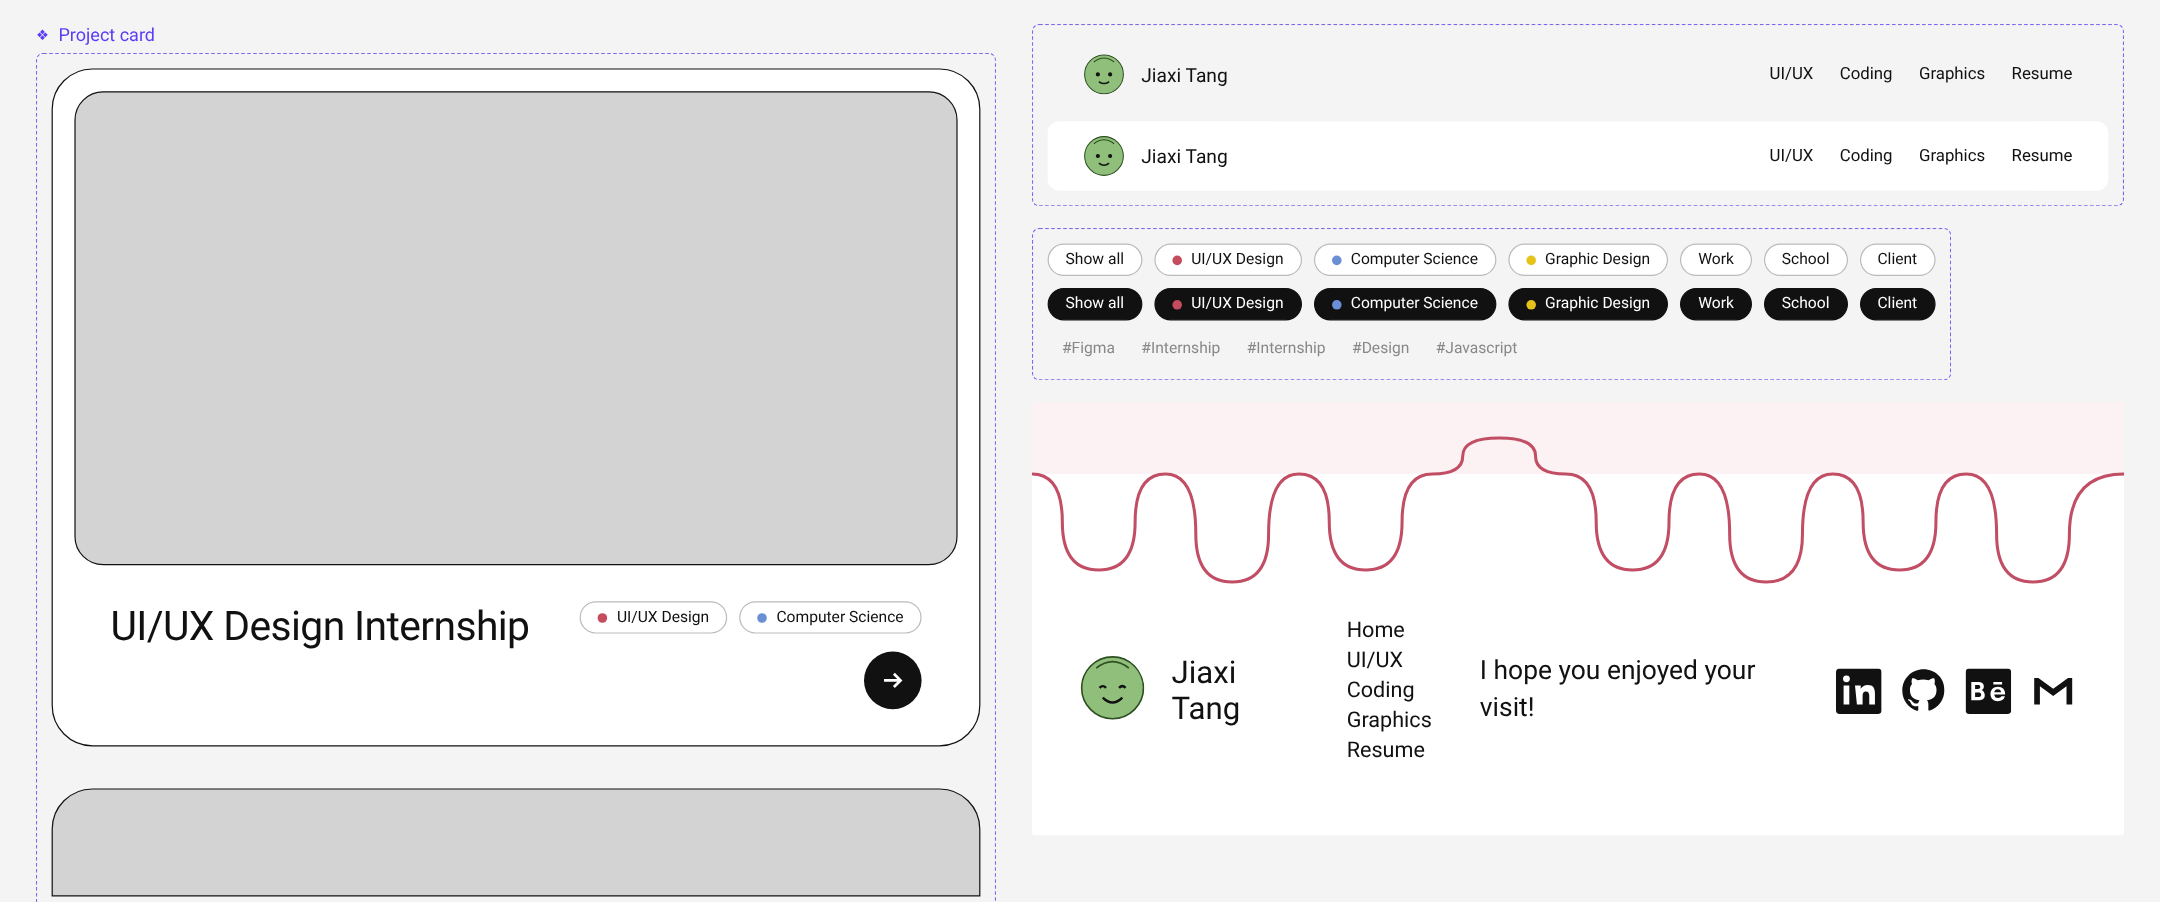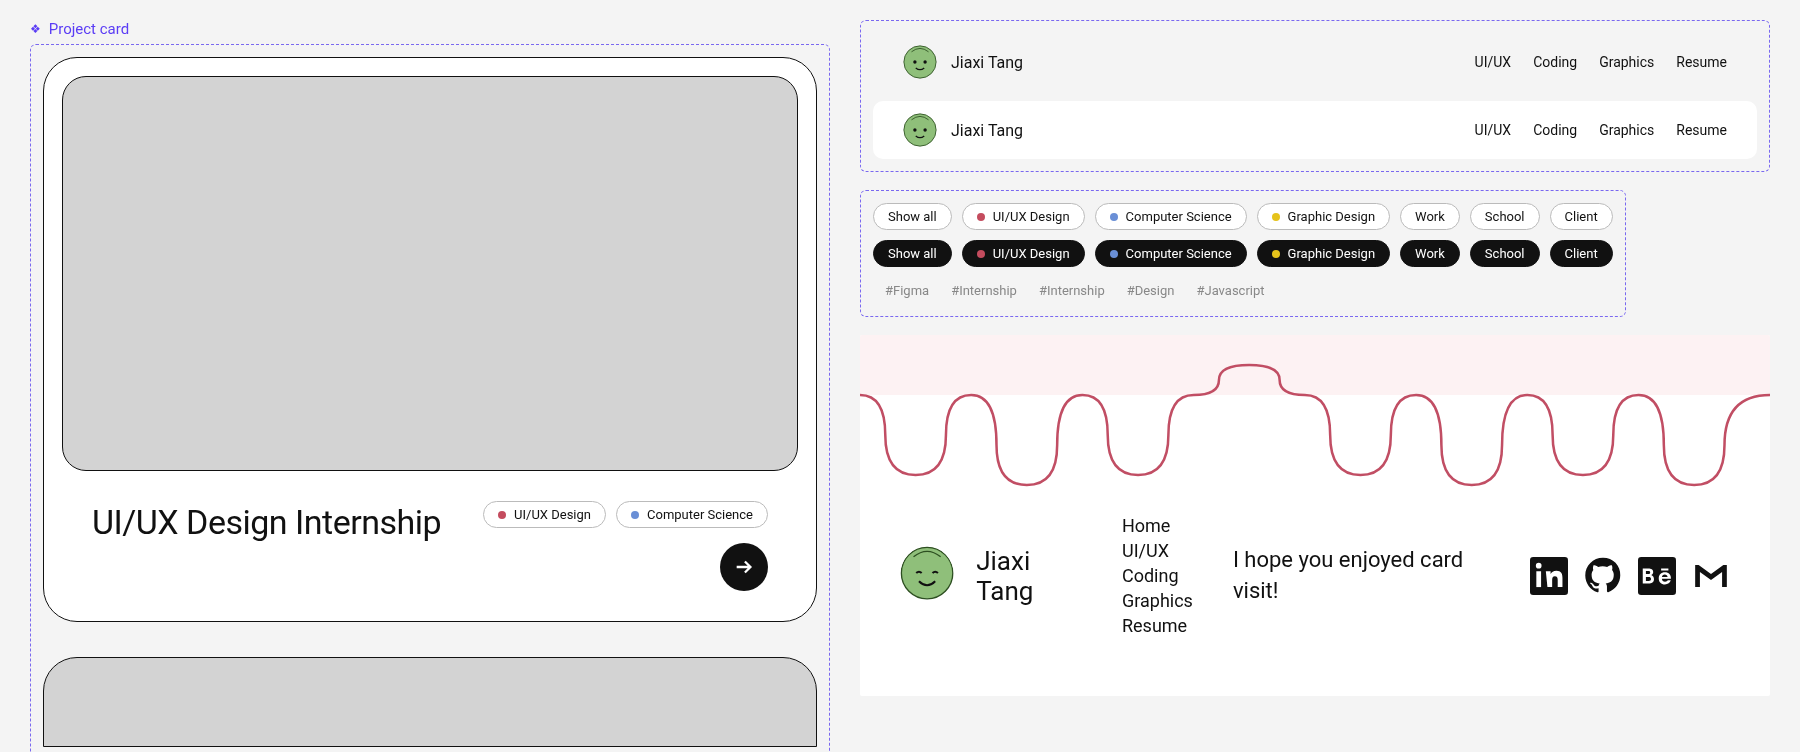--- a/index.html
+++ b/index.html
@@ -326,21 +326,21 @@
           </div>
 
           <div class="footer-links" id="footer-links">
               <span>Home</span>
               <span>UI/UX</span>
               <span>Coding</span>
               <span>Graphics</span>
               <span>Resume</span>
             </div>
 
-          <div class="footer-msg">I hope you enjoyed card visit!</div>
+          <div class="footer-msg">I hope you enjoyed your visit!</div>
 
           <div class="social-row">
             <span class="sico">
               <svg viewBox="0 0 24 24" width="38" height="38">
                   <rect x="0" y="0" width="24" height="24" rx="2" fill="#111"></rect>
                   <rect x="4" y="9" width="3" height="10" fill="#fff"></rect>
                   <circle cx="5.5" cy="5.5" r="1.8" fill="#fff"></circle>
                   <path d="M10 9h3v1.7c.6-1 1.8-2 3.7-2 3 0 3.8 1.8 3.8 4.6V19h-3v-4.5c0-1.3-.4-2.3-1.8-2.3-1.3 0-1.7 1-1.7 2.3V19h-3z" fill="#fff"></path>
                 </svg>
             </span>

